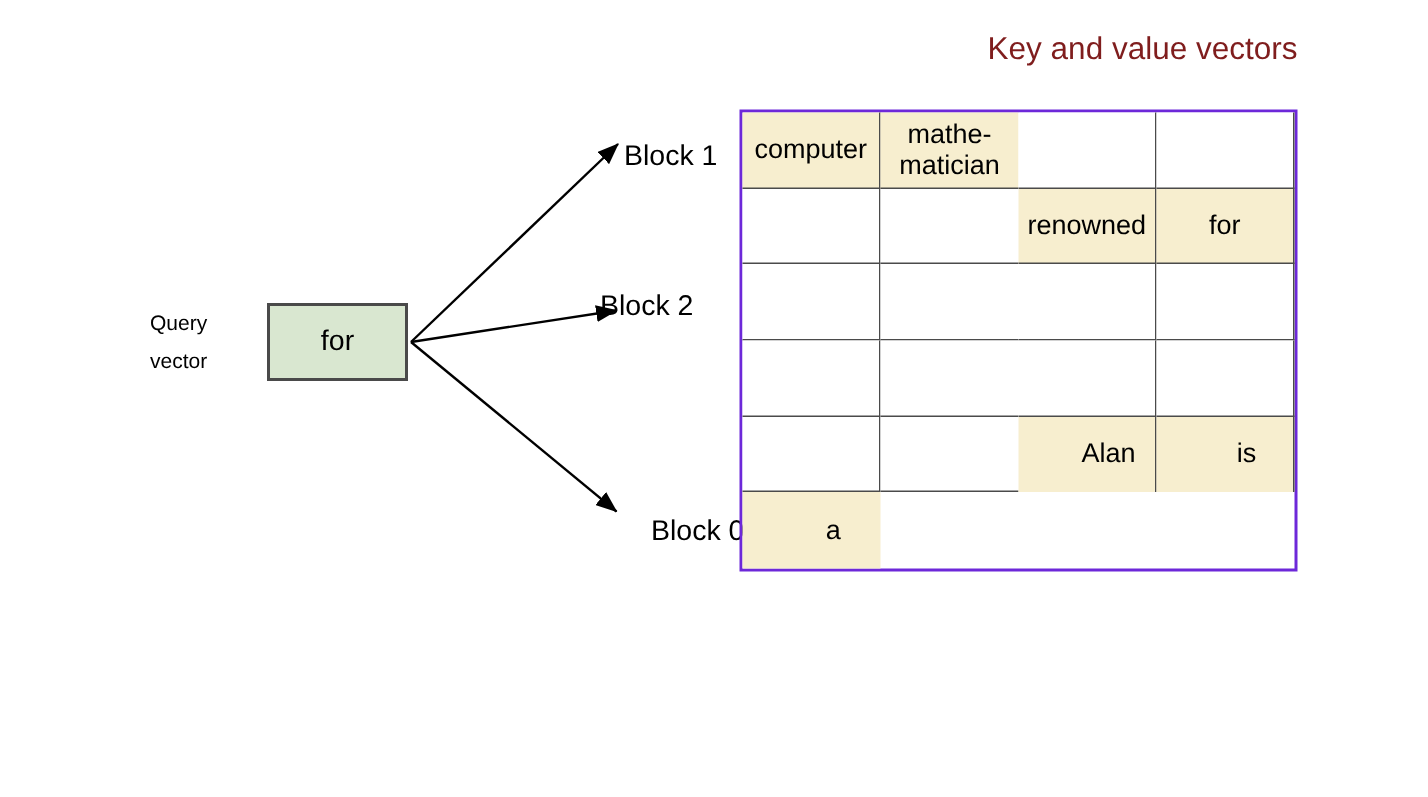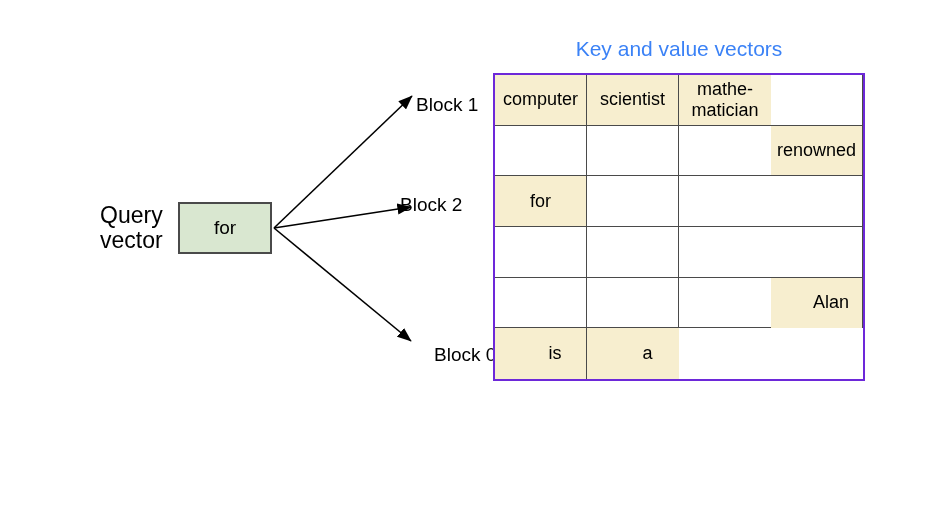--- a/index.html
+++ b/index.html
@@ -15,35 +15,34 @@
     font-family: "Liberation Sans", sans-serif;
     color: #000000;
   }
 
   
   #diagram-title {
     position: absolute;
     left: 493px;
     top: 20px;
     width: 372px;
-    text-align: center;
+    text-align: right;
     font-size: 21px;
     line-height: 26px;
-    color: #3b82f6;
+    color: #7f1d1d;
     white-space: nowrap;
-    margin-top: 16px;
   }
 
   
   #query-vector-label {
     position: absolute;
     left: 100px;
     top: 203px;
     width: 76px;
-    font-size: 23px;
+    font-size: 14px;
     line-height: 25px;
     text-align: left;
   }
 
   
   #query-vector-box {
     position: absolute;
     left: 178px;
     top: 202px;
     width: 94px;
@@ -135,21 +134,20 @@
       <line x1="274" y1="228" x2="411" y2="341" stroke="#000000" stroke-width="1.6" marker-end="url(#arrowhead)"></line>
     </g>
 </svg>
 
 <div class="block-label" id="block-label-1">Block 1</div>
 <div class="block-label" id="block-label-2">Block 2</div>
 <div class="block-label" id="block-label-0">Block 0</div>
 
 <div id="kv-grid">
     <div class="kv-cell filled">computer</div>
-    <div class="kv-cell filled">scientist</div>
     <div class="kv-cell filled col-last">mathe-
 matician</div>
     <div class="kv-cell"></div>
     <div class="kv-cell"></div>
     <div class="kv-cell"></div>
     <div class="kv-cell col-last"></div>
     <div class="kv-cell filled">renowned</div>
     <div class="kv-cell filled">for</div>
     <div class="kv-cell"></div>
     <div class="kv-cell col-last"></div>

